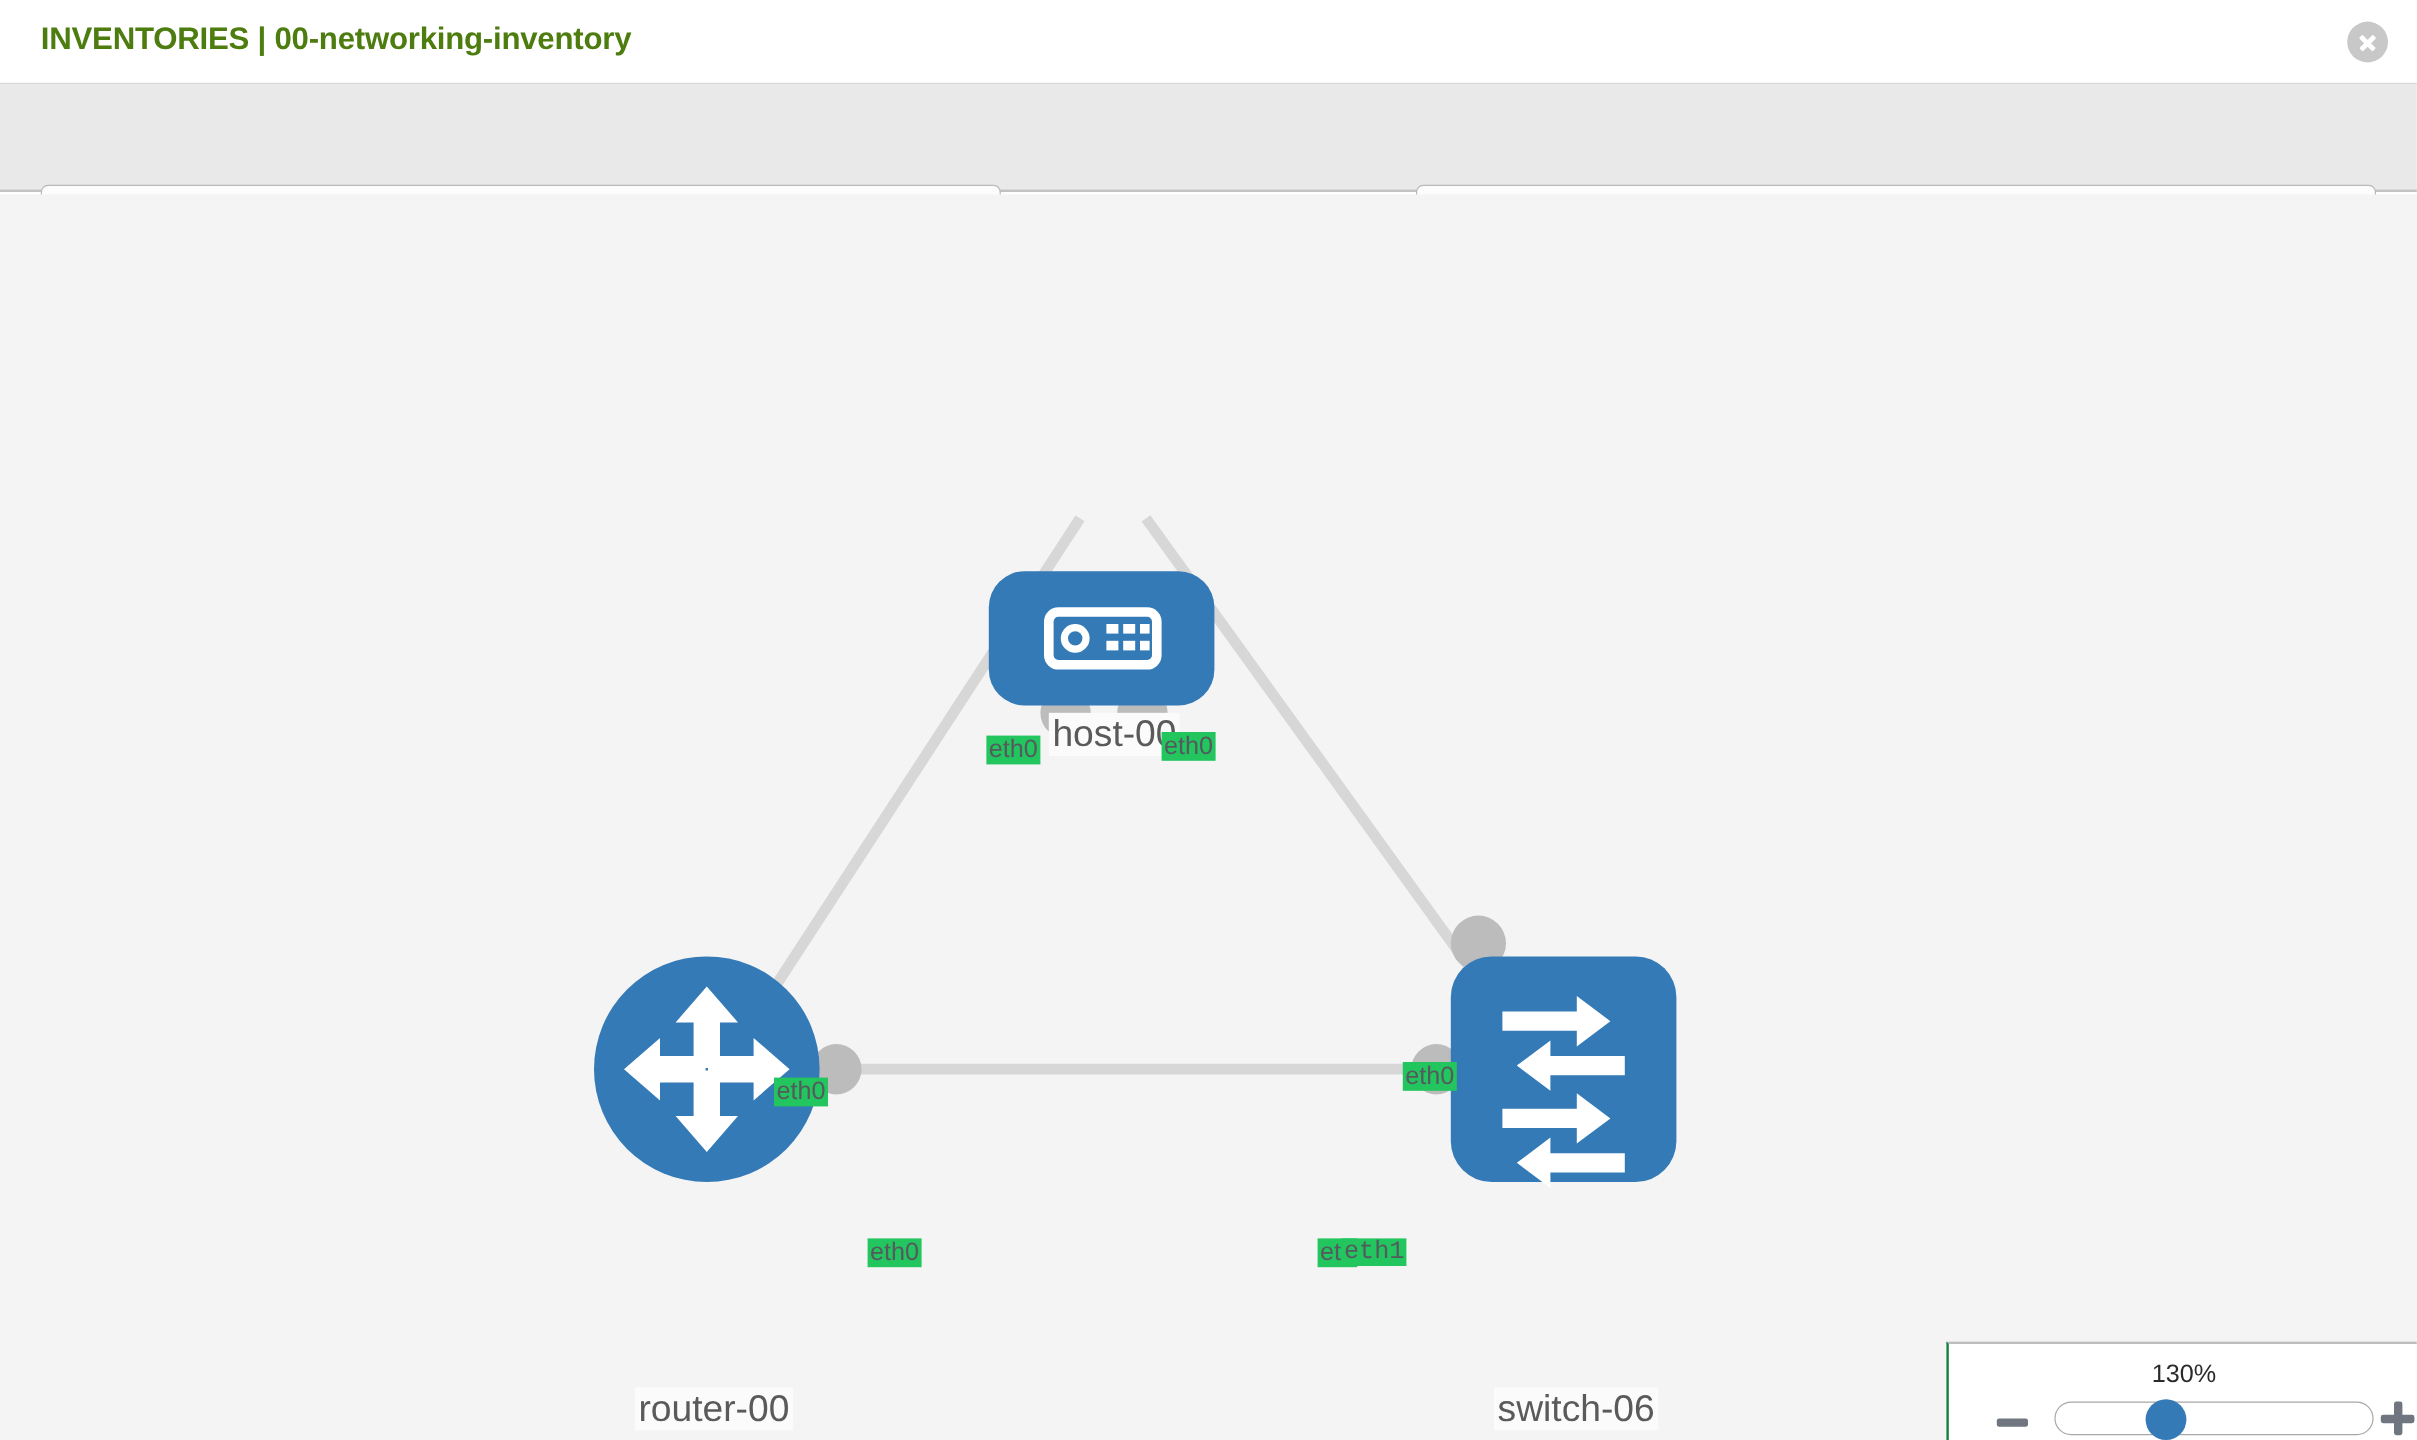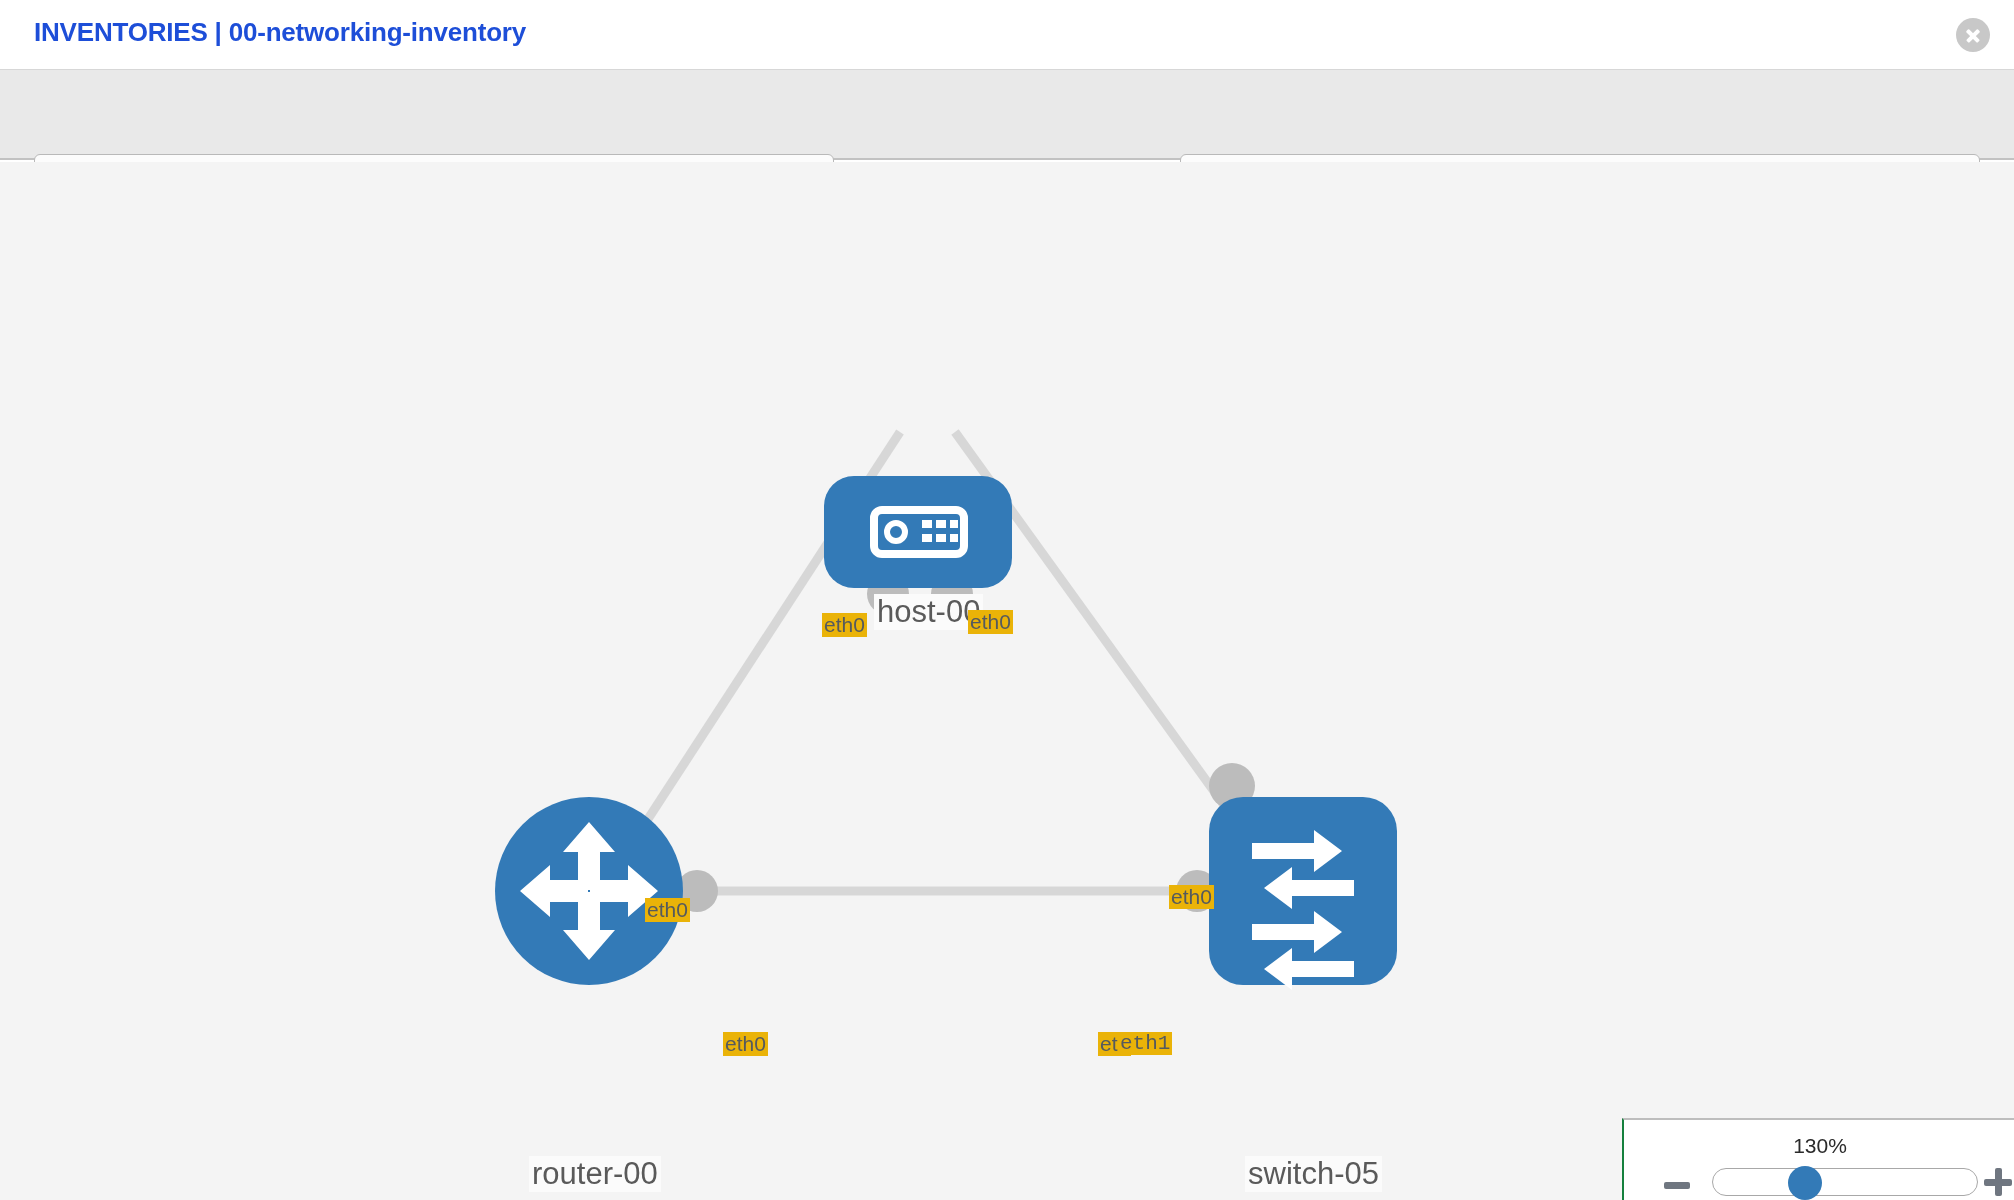--- a/index.html
+++ b/index.html
@@ -13,21 +13,21 @@
   
   .header {
     position: absolute; left: 0; top: 0;
     width: 2014px; height: 70px;
     background: #ffffff;
     border-bottom: 1px solid #d7d7d7;
   }
   .header-title {
     position: absolute; left: 34px; top: 17px;
     font-size: 26px; font-weight: bold;
-    color: #1d4ed8;
+    color: #4d7c0f;
     letter-spacing: -0.2px;
     white-space: nowrap;
   }
   .close-btn {
     position: absolute; right: 24px; top: 18px;
     width: 34px; height: 34px; border-radius: 50%;
     background: #c8c8c8;
     cursor: pointer;
   }
   .close-btn::before, .close-btn::after {
@@ -98,21 +98,21 @@
   }
   .topology-svg {
     position: absolute; left: 0; top: 0;
     width: 2014px; height: 1038px;
   }
 
   
   .edge-label {
     position: absolute;
     font-size: 21px; color: #555a5e;
-    background: #eab308;
+    background: #22c55e;
     padding: 0 2px;
     white-space: nowrap;
   }
   .node-label {
     position: absolute;
     font-size: 31px; color: #5a5a5a;
     background: #fbfbfb;
     padding: 0 3px;
     white-space: nowrap;
   }
@@ -244,21 +244,21 @@
       <path d="M1354 718 h-62 v-13 l-28 21 28 21 v-13 h62 z" fill="#ffffff"></path>
 
       <path d="M1252 762 h62 v-13 l28 21 -28 21 v-13 h-62 z" fill="#ffffff"></path>
 
       <path d="M1354 799 h-62 v-13 l-28 21 28 21 v-13 h62 z" fill="#ffffff"></path>
     </g>
   </svg>
 
   <div class="node-label" style="left:874px; top:432px;">host-00</div>
   <div class="node-label" style="left:529px; top:994px;text-align:center;">router-00</div>
-  <div class="node-label" style="left:1245px; top:994px;">switch-05</div>
+  <div class="node-label" style="left:1245px; top:994px;">switch-06</div>
 
   <div class="edge-label" style="left:822px; top:451px;">eth0</div>
   <div class="edge-label" style="left:968px; top:448px;">eth0</div>
   <div class="edge-label" style="left:645px; top:736px;">eth0</div>
   <div class="edge-label" style="left:1169px; top:723px;">eth0</div>
   <div class="edge-label" style="left:723px; top:870px;">eth0</div>
   <div class="edge-label" style="left:1098px; top:870px;">eth</div>
   <div class="edge-label" style="left:1118px; top:870px;font-family:Liberation Mono, monospace;">eth1</div>
 
 </div>

